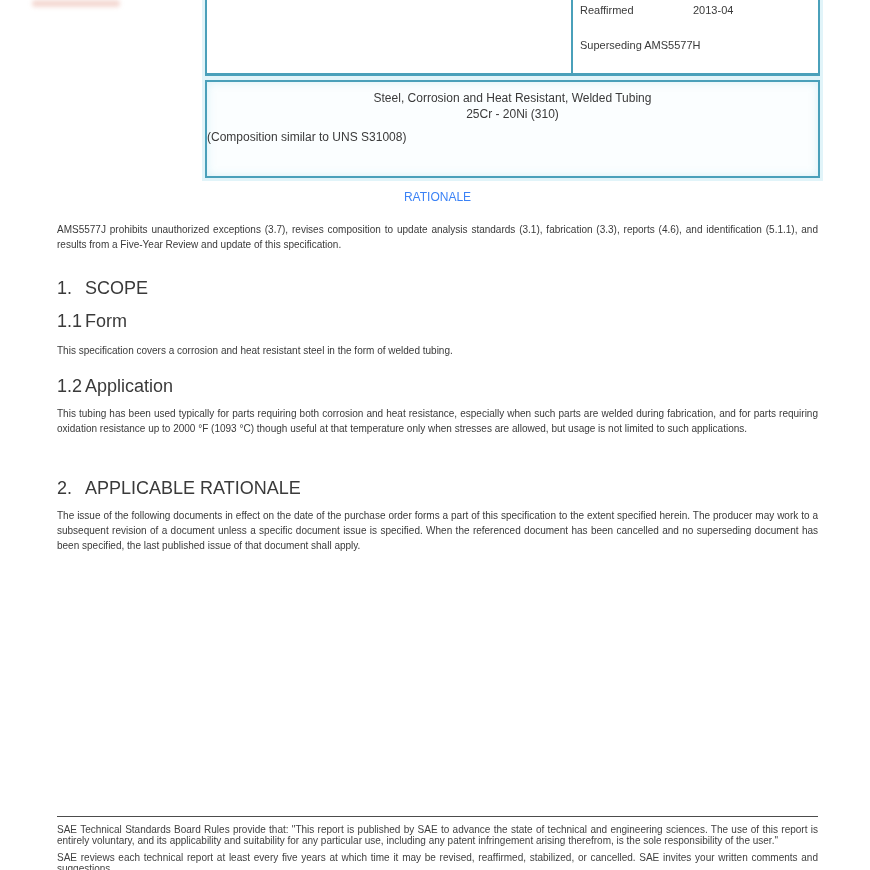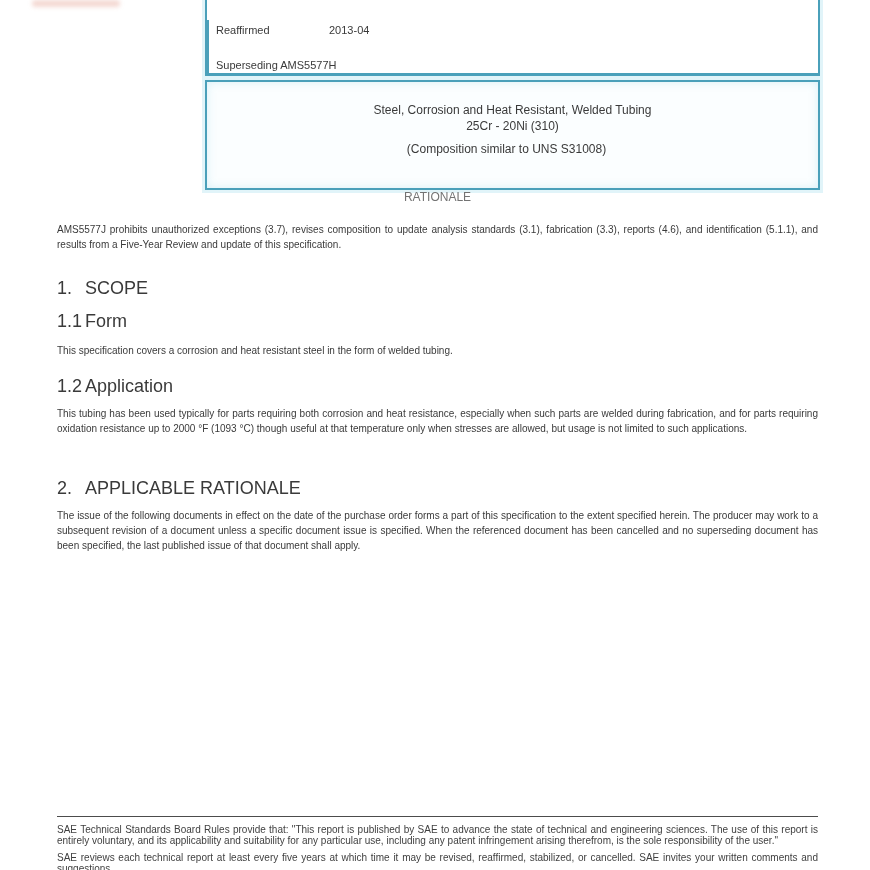--- a/index.html
+++ b/index.html
@@ -13,44 +13,43 @@
     background:rgba(214,120,98,0.28); filter:blur(2px); border-radius:3px;
   }
   
   .hdr{position:absolute; left:205px; top:0; width:615px;}
   .hdr-row1{
     display:flex; height:73px;
     border-left:2px solid #4aa0ba; border-right:2px solid #4aa0ba;
     border-bottom:3px solid #4aa0ba;
     box-shadow:0 0 0 3px #e1f4f9;
     background:#ffffff;
-    flex-direction:column;
   }
   .hdr-cell-main{flex:1 1 auto;}
   .hdr-cell-rev{
     width:247px; box-sizing:border-box; border-left:2px solid #4aa0ba;
     padding:3px 6px 0 7px; font-size:11px; line-height:15px; color:#3a3a3a;
   }
   .rev-line{display:flex;}
   .rev-label{display:inline-block; width:113px;}
   .rev-value{display:inline-block;}
   .superseding{margin-top:20px;}
   .hdr-row2{
     margin-top:4px; height:86px; box-sizing:content-box;
     border:2px solid #4aa0ba;
     box-shadow:0 0 0 3px #e1f4f9, inset 0 0 10px rgba(130,205,225,0.28);
     background:#fbfeff;
     text-align:center; font-size:12px; line-height:16px; color:#3a3a3a;
-    padding-top:20px;
+    padding-top:8px;
   }
-  .comp-note{text-align:center; padding-right:12px; margin-top:7px;}
+  .comp-note{text-align:left; padding-right:12px; margin-top:7px;}
   
   .rationale-h{
     position:absolute; left:57px; width:761px; top:190px;
-    text-align:center; font-size:12px; color:#737373;
+    text-align:center; font-size:12px; color:#3b82f6;
   }
   .para{
     position:absolute; left:57px; width:761px; margin:0;
     font-size:10px; line-height:15px; text-align:justify; color:#3a3a3a;
   }
   .sec-h{
     position:absolute; left:57px; width:761px;
     font-size:18px; color:#3a3a3a;
   }
   .sec-num{display:inline-block; min-width:28px;}

